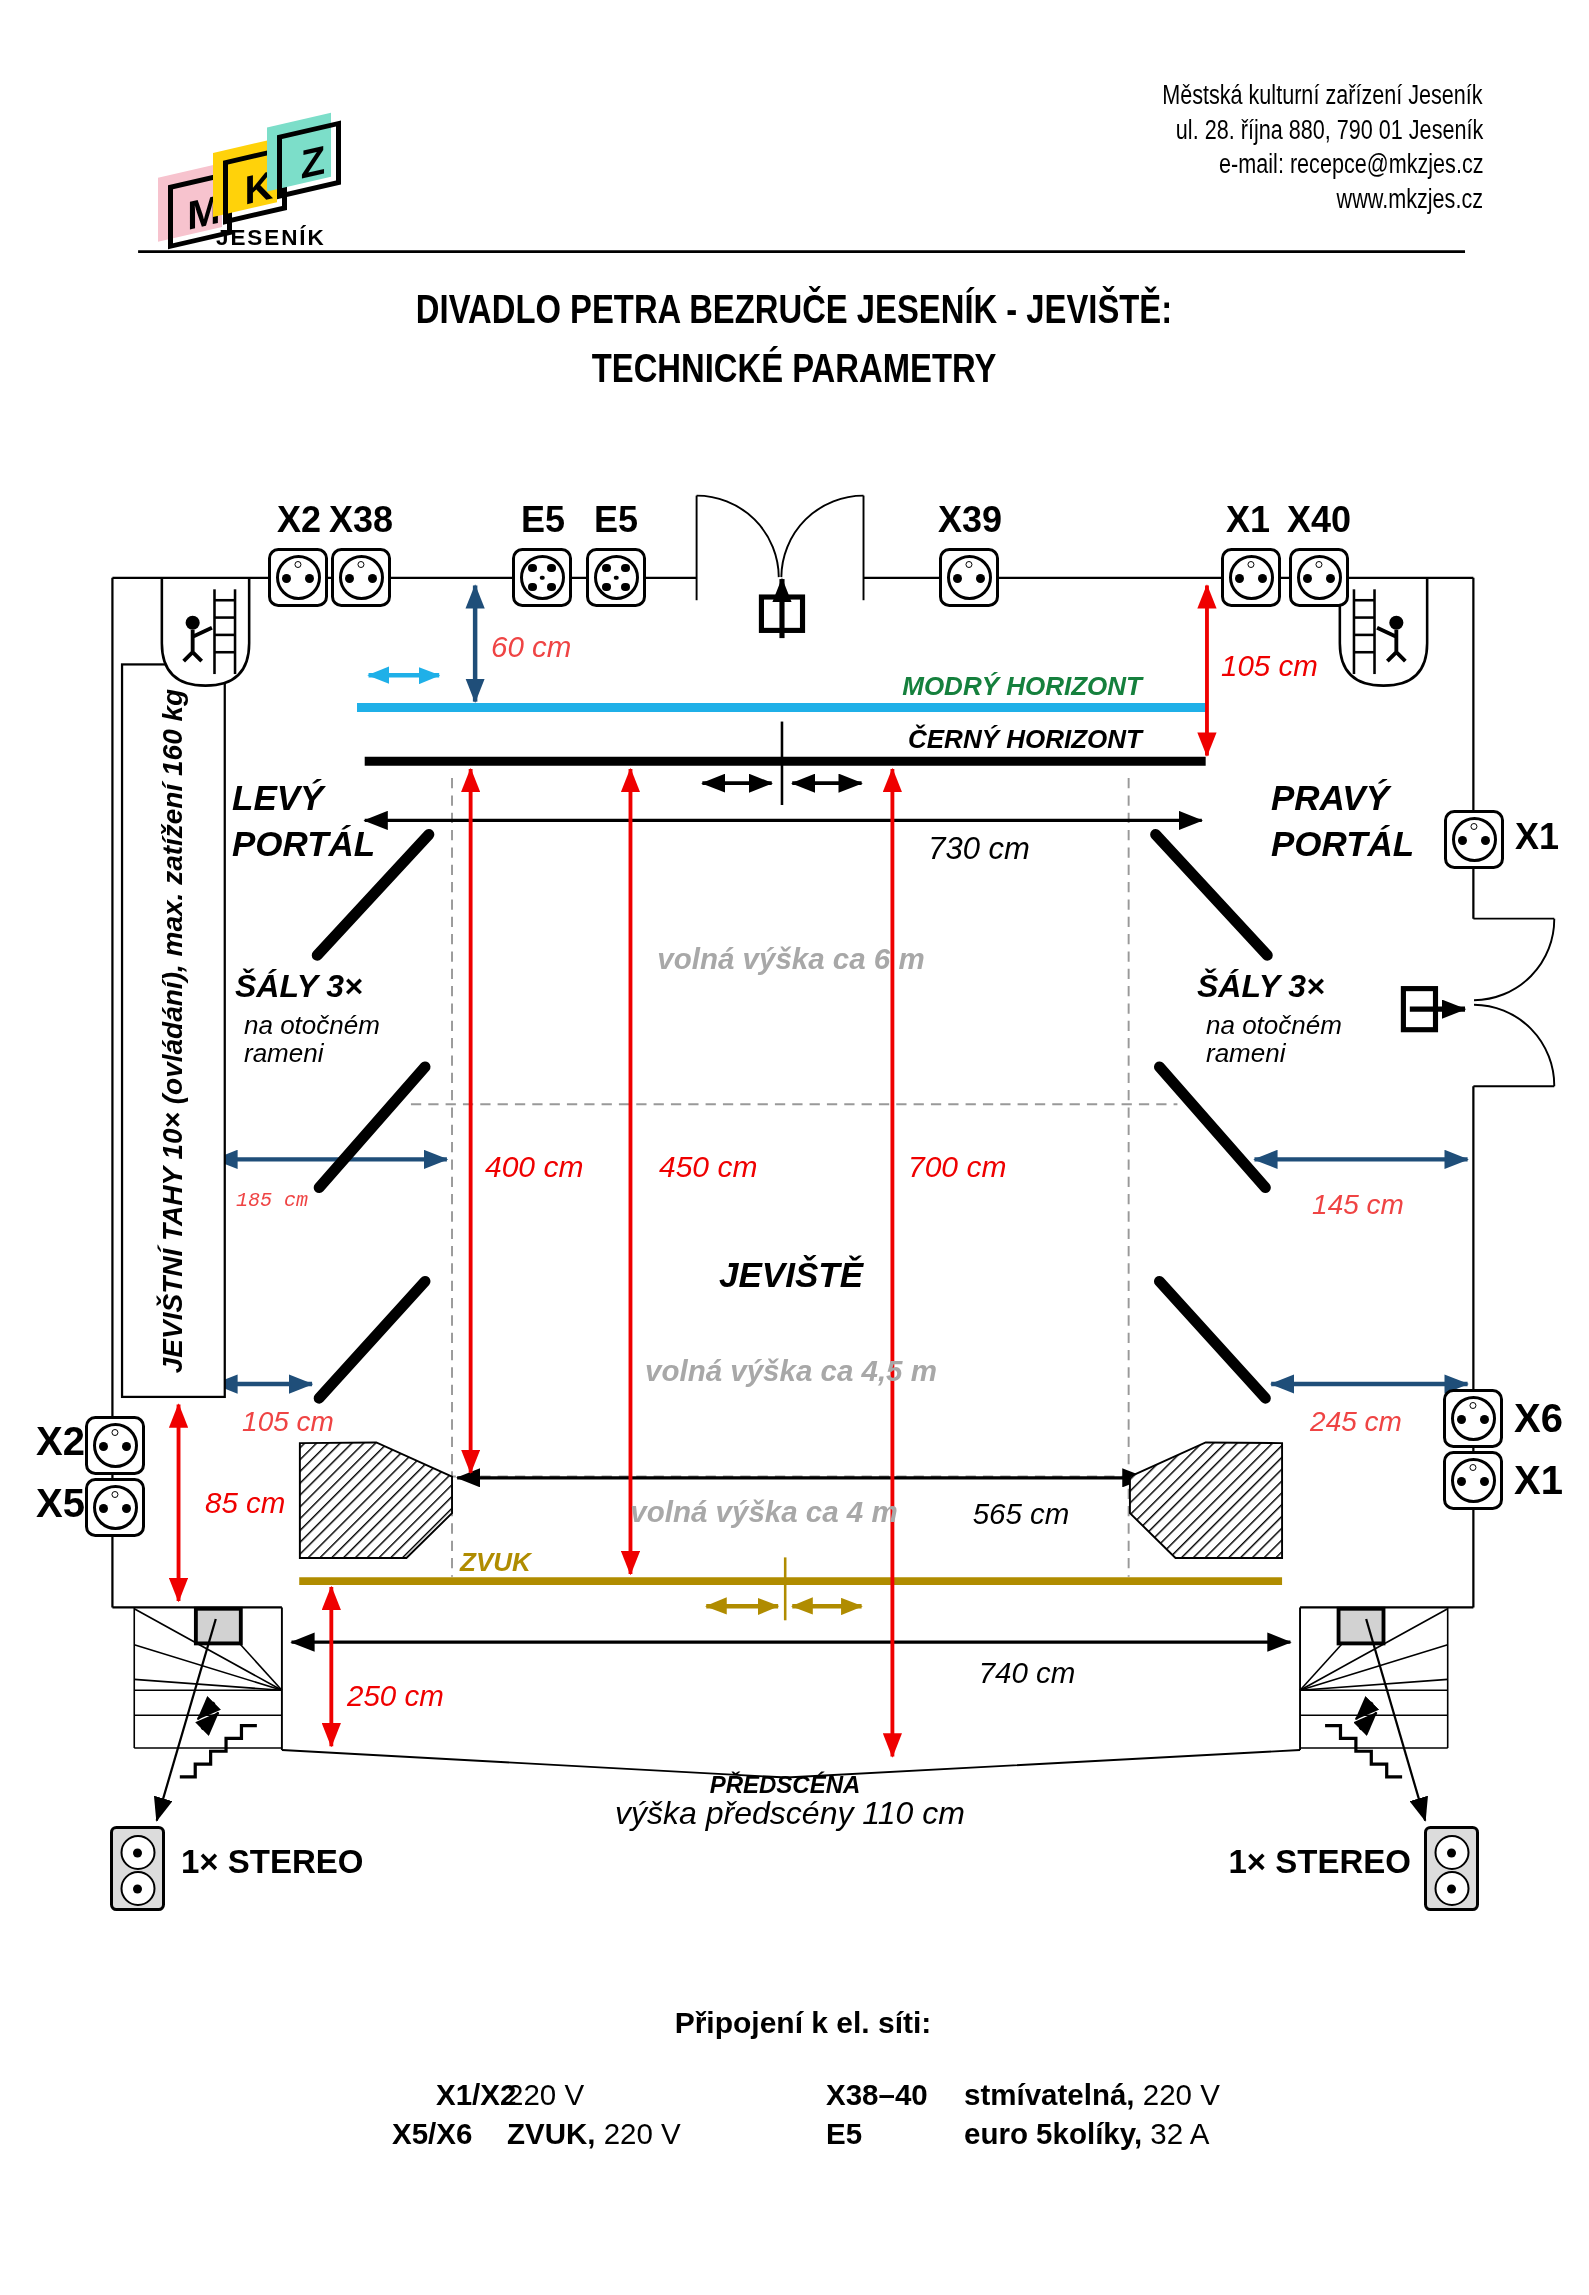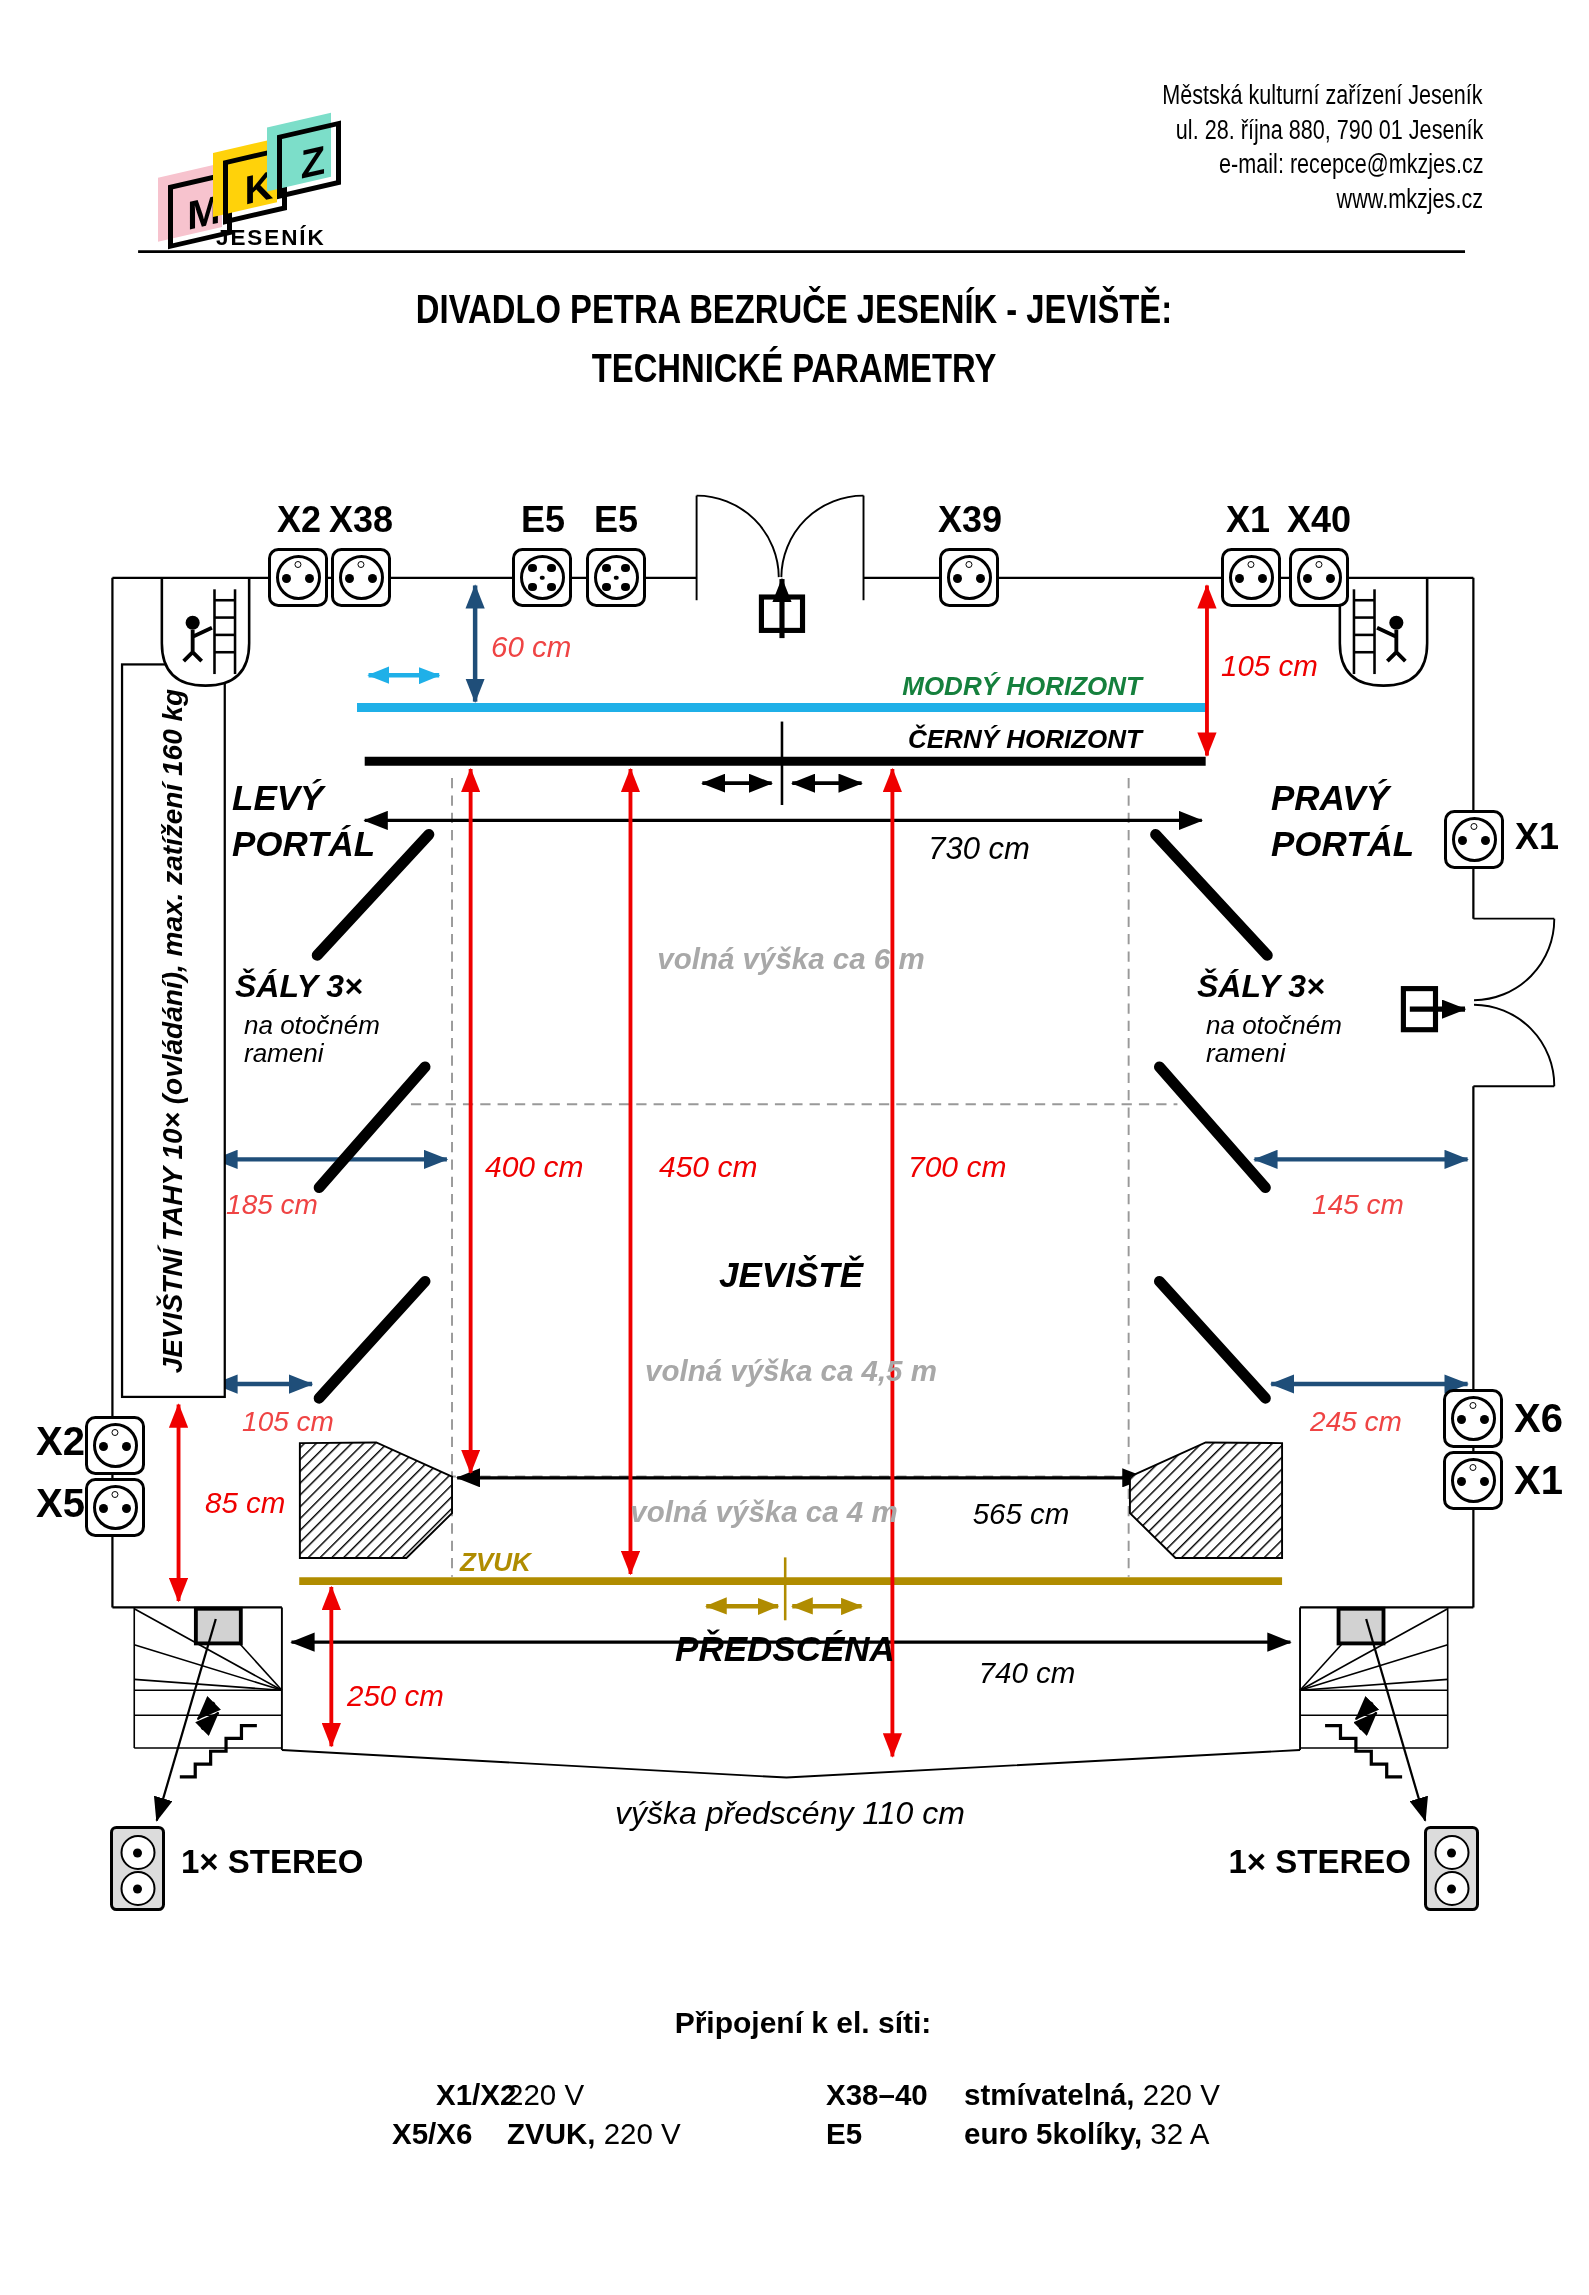--- a/index.html
+++ b/index.html
@@ -348,21 +348,21 @@
   <div class="lbl b it" style="left:235px;top:970px;font-size:32px;">ŠÁLY 3×</div>
   <div class="lbl it" style="left:244px;top:1012px;font-size:26px;">na otočném</div>
   <div class="lbl it" style="left:244px;top:1040px;font-size:26px;">rameni</div>
   <div class="lbl b it" style="left:1197px;top:970px;font-size:32px;">ŠÁLY 3×</div>
   <div class="lbl it" style="left:1206px;top:1012px;font-size:26px;">na otočném</div>
   <div class="lbl it" style="left:1206px;top:1040px;font-size:26px;">rameni</div>
 
   <div class="lbl it red" style="left:485px;top:1151px;font-size:30px;">400 cm</div>
   <div class="lbl it red" style="left:659px;top:1151px;font-size:30px;">450 cm</div>
   <div class="lbl it red" style="left:908px;top:1151px;font-size:30px;">700 cm</div>
-  <div class="lbl it ctr navy" style="left:272px;top:1190px;font-size:28px;">185 cm</div>
+  <div class="lbl it ctr navy" style="left:272px;top:1190px;font-size:20px;font-family:Liberation Mono, monospace;">185 cm</div>
   <div class="lbl it ctr navy" style="left:1338px;top:1190px;font-size:28px;margin-left:20px;">145 cm</div>
 
   <div class="lbl b it ctr" style="left:791px;top:1257px;font-size:35px;">JEVIŠTĚ</div>
   <div class="lbl it ctr gray" style="left:791px;top:1356px;font-size:29.5px;">volná výška ca 4,5 m</div>
 
   <div class="lbl it ctr navy" style="left:288px;top:1407px;font-size:28px;">105 cm</div>
   <div class="lbl it ctr navy" style="left:1356px;top:1407px;font-size:28px;">245 cm</div>
 
   <div class="lbl b it" style="left:173px;top:1031px;transform:translate(-50%,-50%) rotate(-90deg);font-size:28px;">JEVIŠTNÍ TAHY 10× (ovládání), max. zatížení 160 kg</div>
 
@@ -400,21 +400,21 @@
     </div>
   <div class="lbl b" style="left:1514px;top:1459px;font-size:40px;">X1</div>
 
   <div class="lbl it red" style="left:205px;top:1488px;font-size:29.5px;">85 cm</div>
   <div class="lbl it ctr gray" style="left:764px;top:1497px;font-size:29.5px;">volná výška ca 4 m</div>
   <div class="lbl it ctr" style="left:1021px;top:1499px;font-size:29.5px;">565 cm</div>
   <div class="lbl b it gold" style="left:460px;top:1549px;font-size:26px;">ZVUK</div>
 
   <div class="lbl it red" style="left:347px;top:1681px;font-size:29.5px;">250 cm</div>
   <div class="lbl it ctr" style="left:1027px;top:1658px;font-size:29.5px;">740 cm</div>
-  <div class="lbl b it ctr" style="left:785px;top:1631px;font-size:35px;">PŘEDSCÉNA</div>
+  <div class="lbl b it ctr" style="left:785px;top:1772px;font-size:24px;">PŘEDSCÉNA</div>
   <div class="lbl it ctr" style="left:790px;top:1797px;font-size:32px;">výška předscény 110 cm</div>
 
   <div class="speaker" style="left:110px;top:1826px;">
     <div class="spkc" style="top:6.4px;"></div>
       <div class="spkc" style="top:42px;"></div>
   </div>
   <div class="lbl b" style="left:181px;top:1845px;font-size:33px;">1× STEREO</div>
   <div class="speaker" style="left:1424px;top:1826px;">
     <div class="spkc" style="top:6.4px;"></div>
       <div class="spkc" style="top:42px;"></div>

